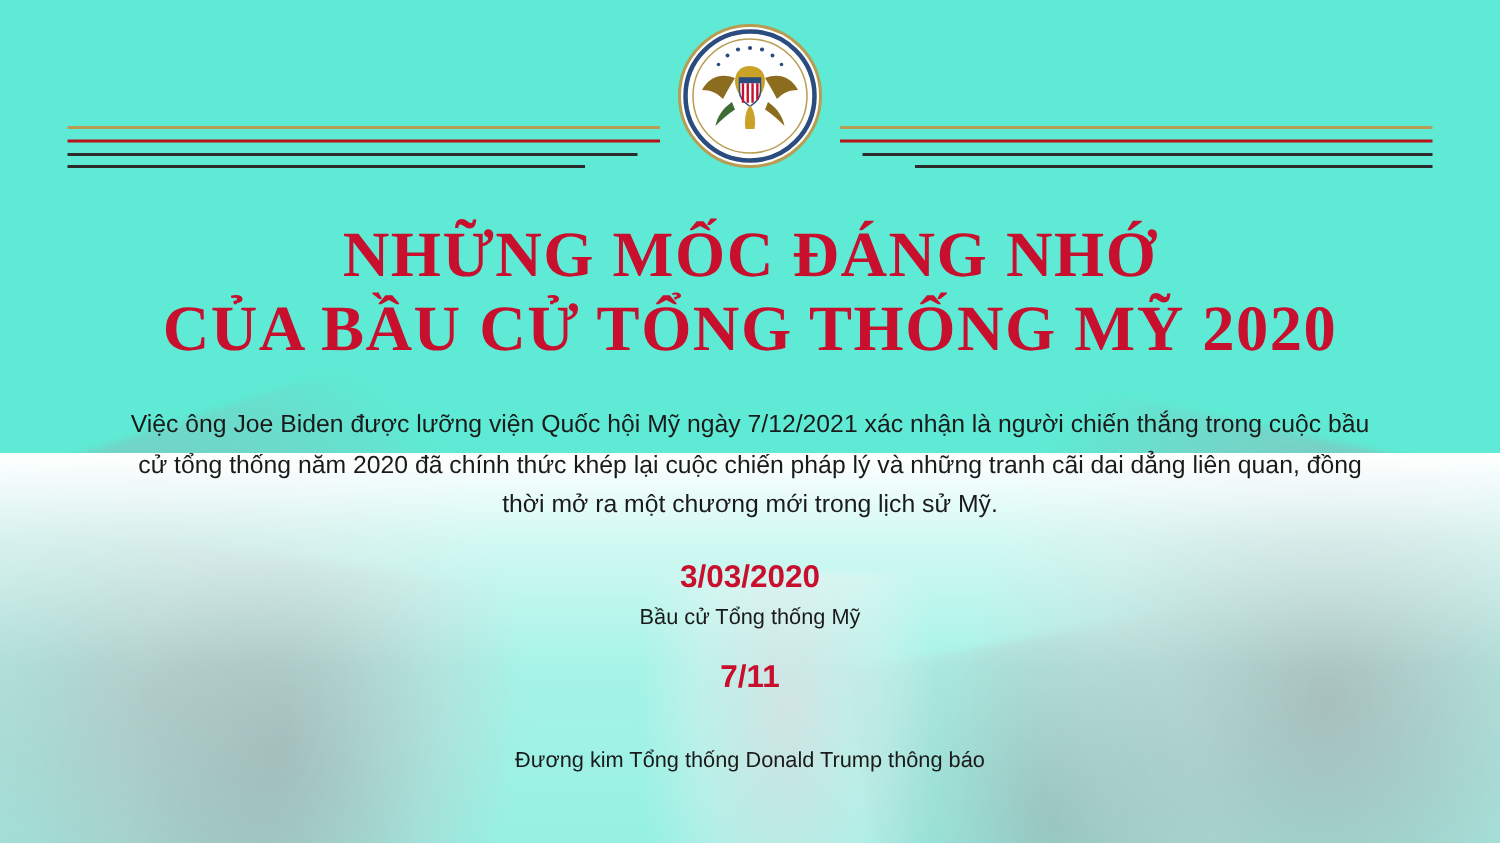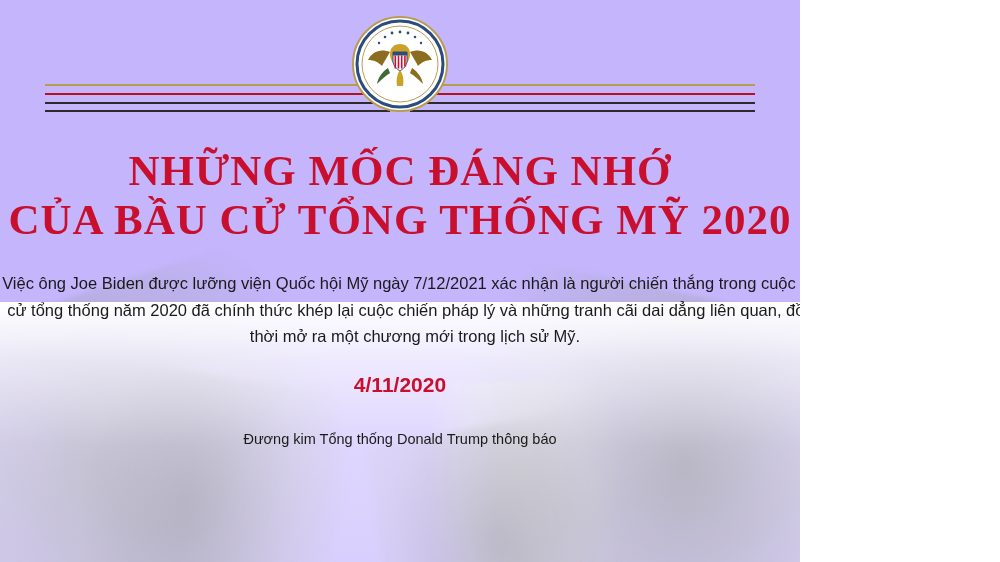--- a/index.html
+++ b/index.html
@@ -9,23 +9,23 @@
   }
   body {
     width: 1000px;
     height: 562px;
     overflow: hidden;
     font-family: "Liberation Sans", sans-serif;
     position: relative;
   }
   .page {
     position: relative;
-    width: 800px;
+    width: 1000px;
     height: 562px;
-    background: #c4b5fd;
+    background: #5eead4;
     overflow: hidden;
   }
 
   
   .bg-layer {
     position: absolute;
     inset: 0;
     pointer-events: none;
   }
   .feather-left {
@@ -238,22 +238,24 @@
 
   <div class="title-block">
     <div class="title-line title-line-1">NHỮNG MỐC ĐÁNG NHỚ</div>
     <div class="title-line title-line-2">CỦA BẦU CỬ TỔNG THỐNG MỸ 2020</div>
   </div>
 
   <div class="lead">Việc ông Joe Biden được lưỡng viện Quốc hội Mỹ ngày 7/12/2021 xác nhận là người chiến thắng trong cuộc bầu cử tổng thống năm 2020 đã chính thức khép lại cuộc chiến pháp lý và những tranh cãi dai dẳng liên quan, đồng thời mở ra một chương mới trong lịch sử Mỹ.</div>
 
   <div class="timeline">
     <div class="tl-item">
-      <div class="tl-date">4/11/2020</div>
+      <div class="tl-date">3/03/2020</div>
+      <div class="tl-desc">Bầu cử Tổng thống Mỹ</div>
     </div>
     <div class="tl-item">
+      <div class="tl-date">7/11</div>
     </div>
     <div class="tl-item">
       <div class="tl-desc">Đương kim Tổng thống Donald Trump thông báo</div>
     </div>
   </div>
 
 </div>
 
 </body></html>

